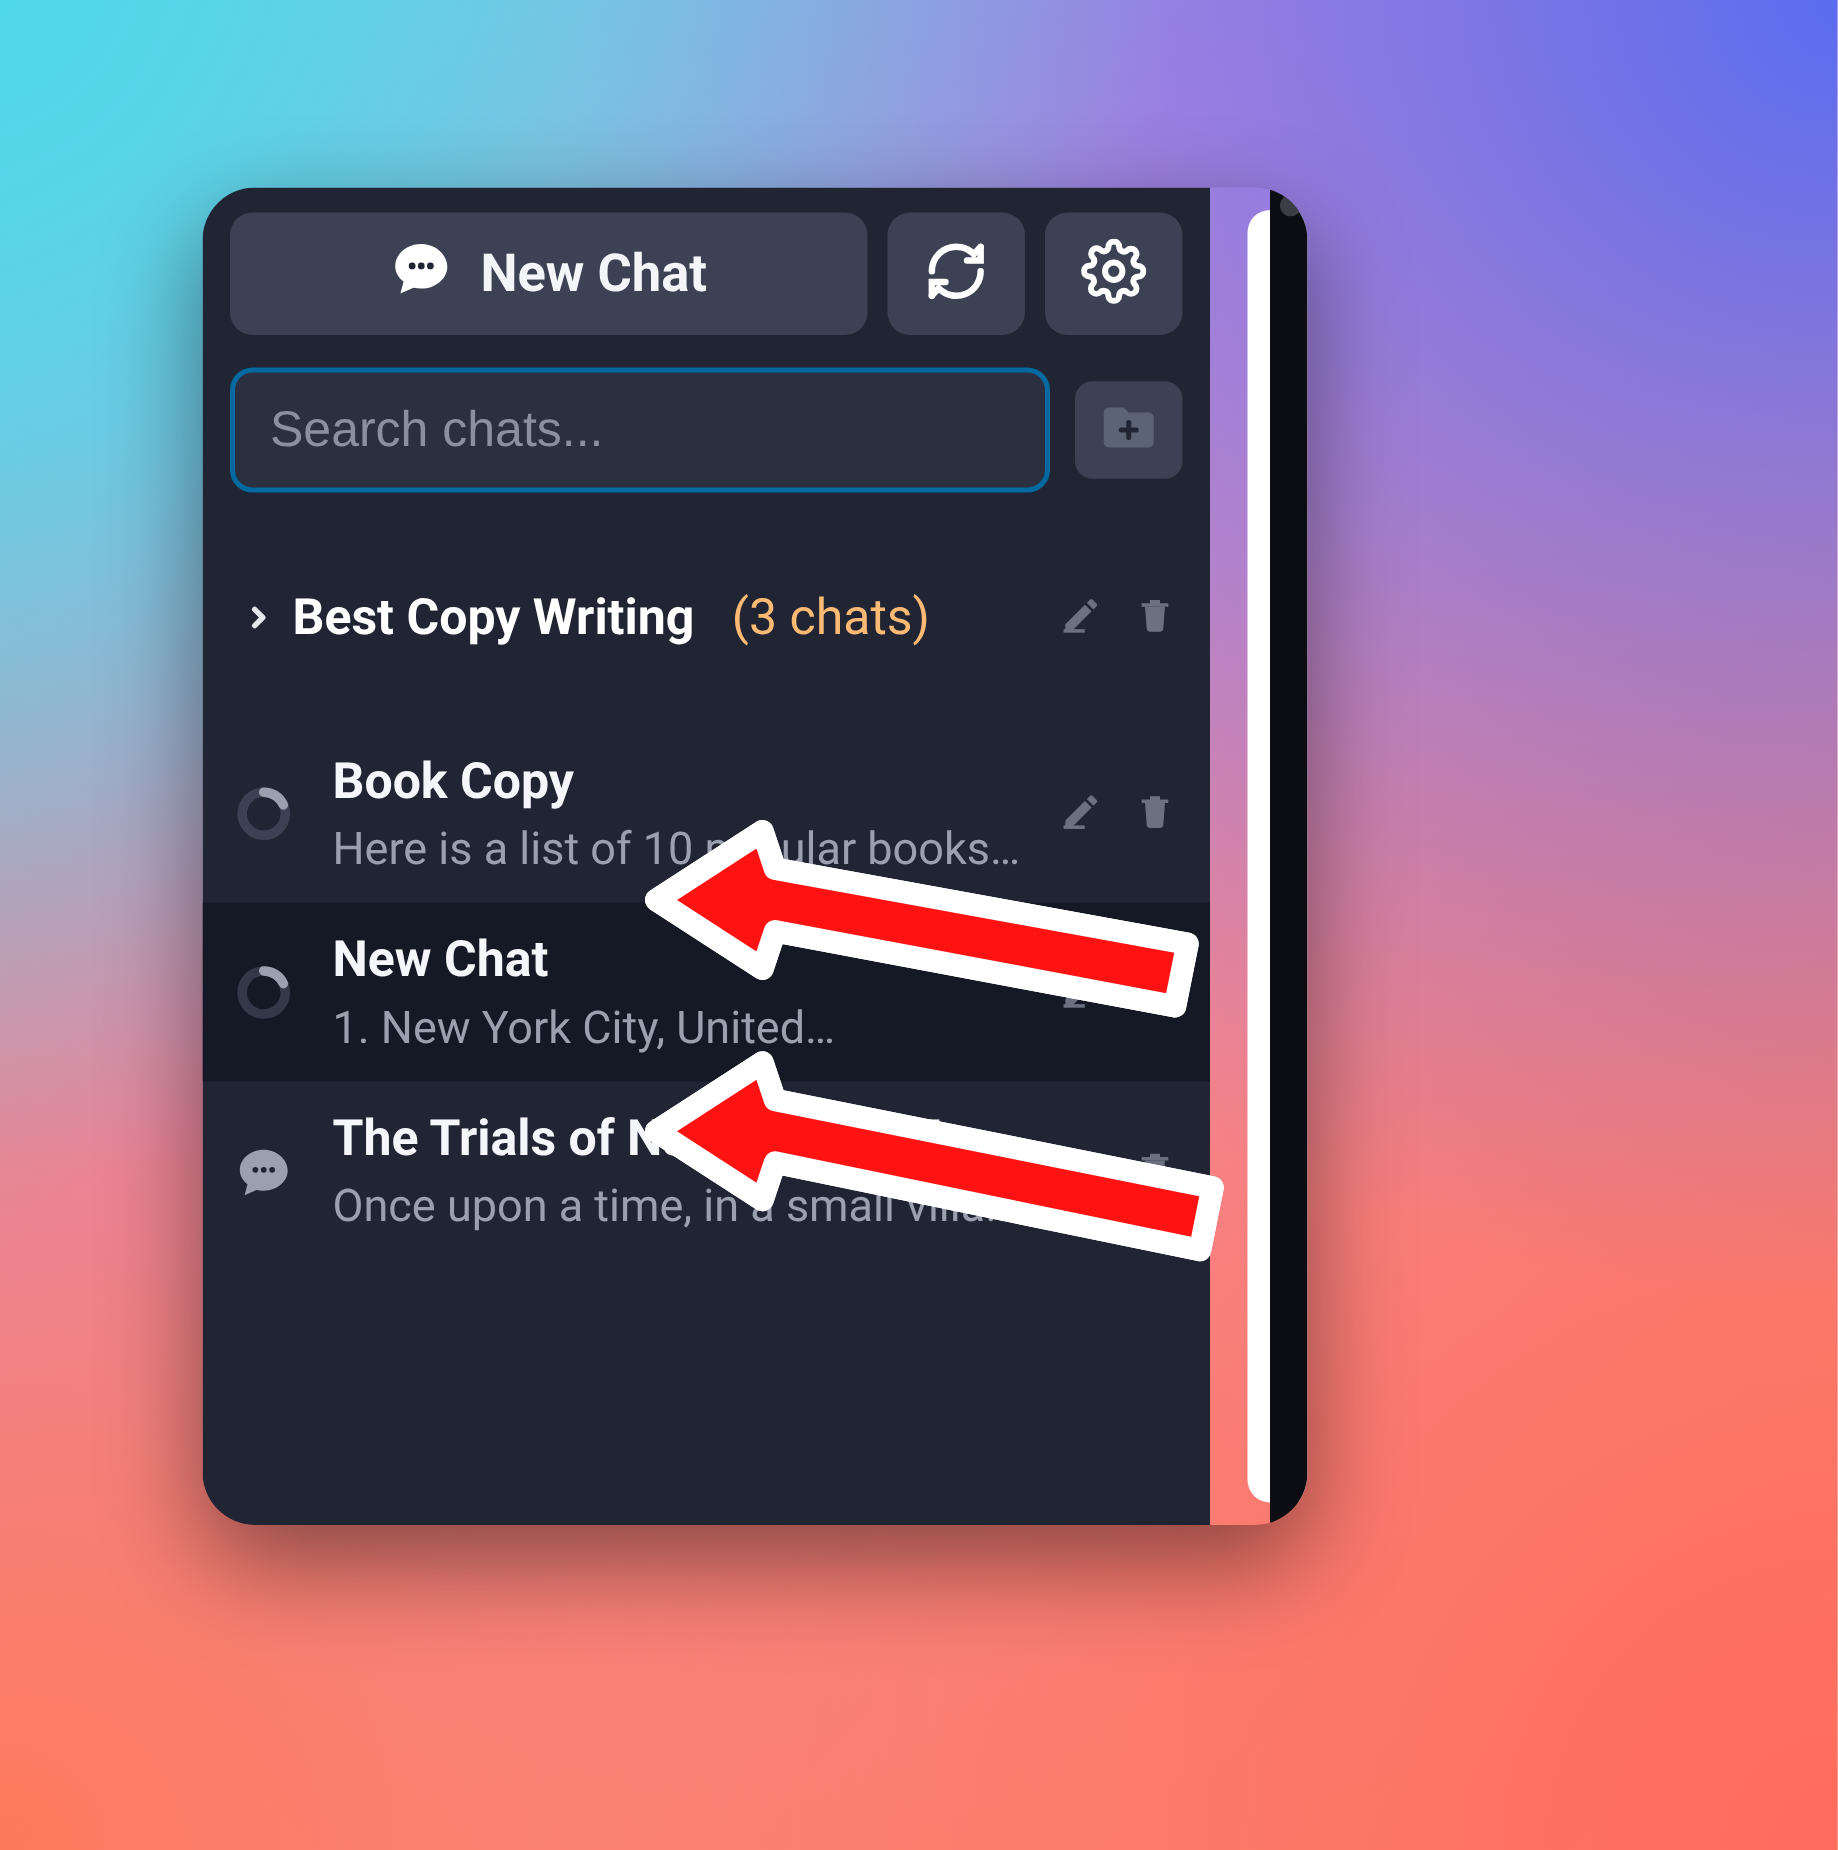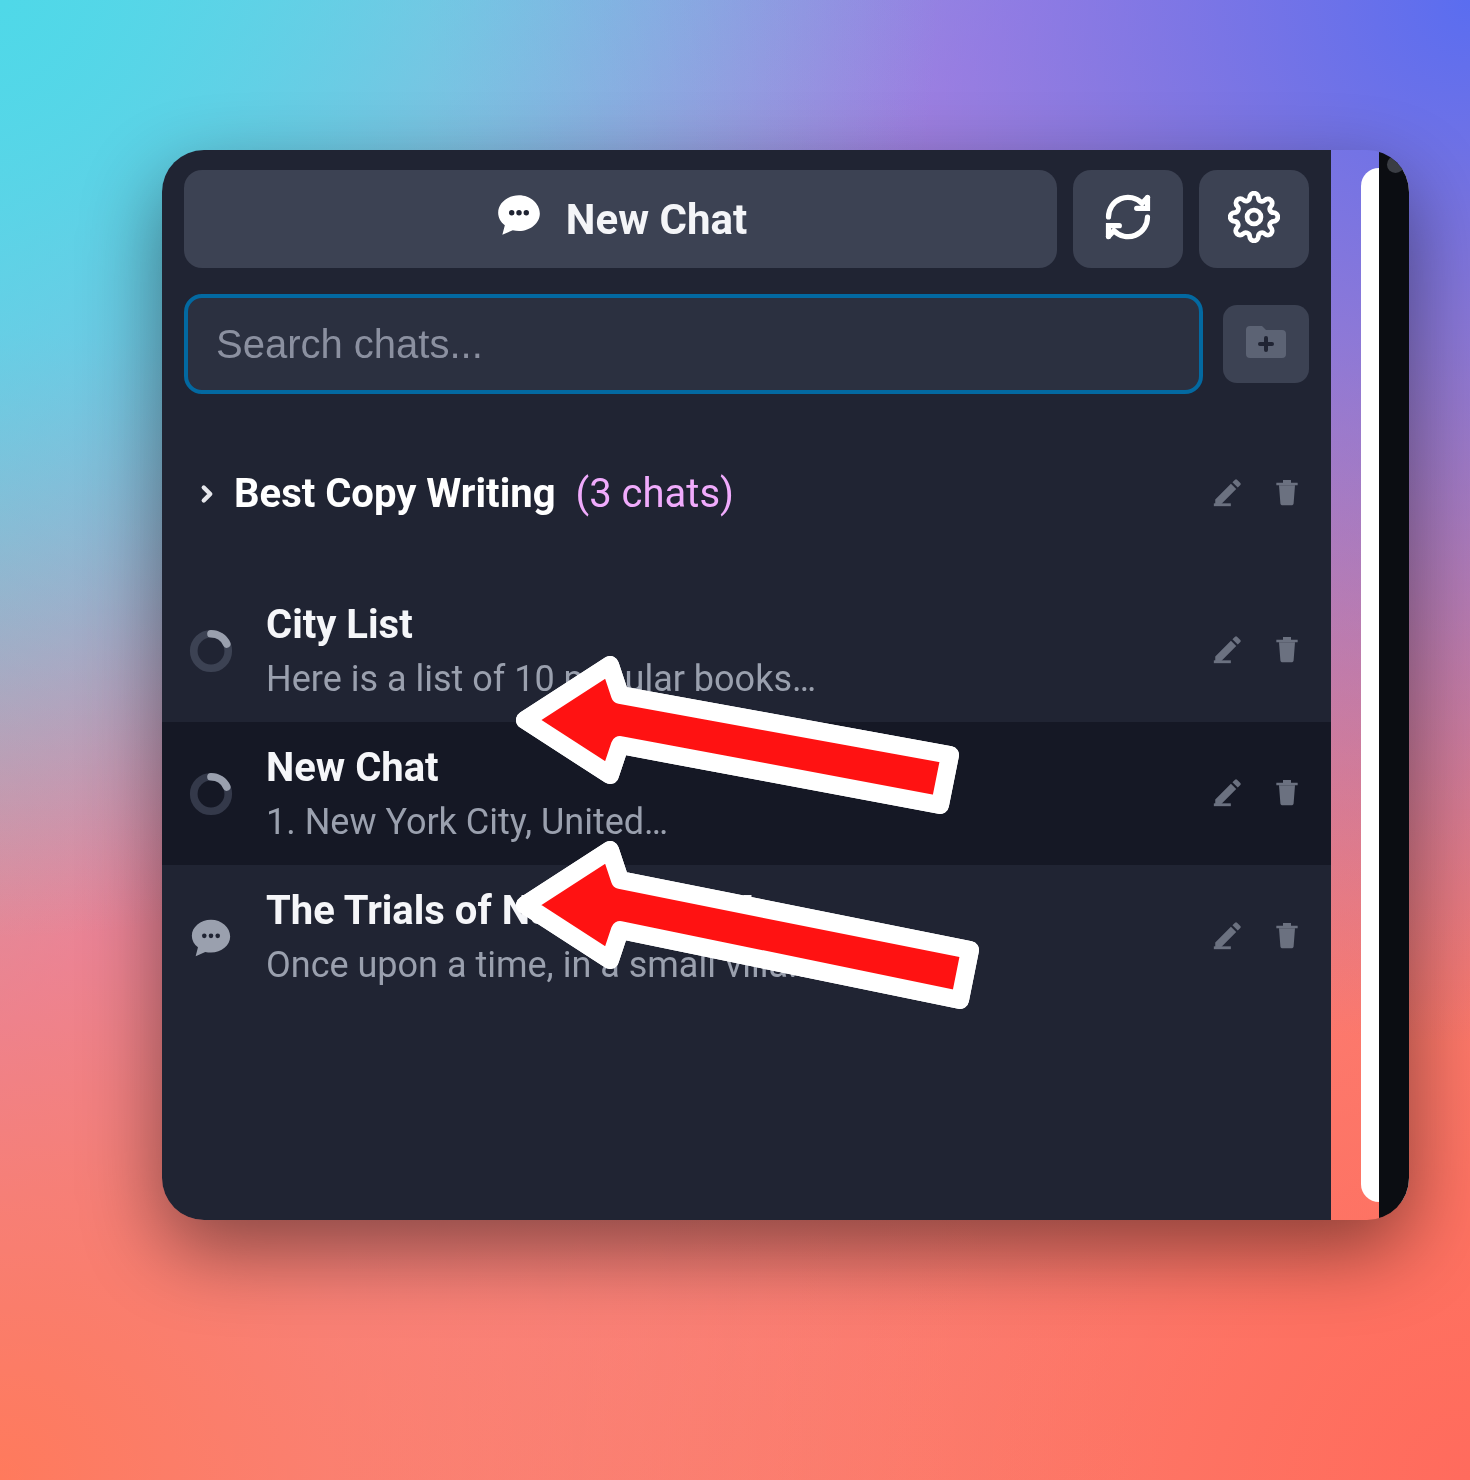--- a/index.html
+++ b/index.html
@@ -18,26 +18,25 @@
       radial-gradient(circle at 100% 0%, #5a6df0 0%, rgba(90,109,240,0) 50%),
       radial-gradient(circle at 0% 100%, #ff7a5c 0%, rgba(255,122,92,0) 55%),
       radial-gradient(circle at 100% 100%, #ff6b5d 0%, rgba(255,107,93,0) 55%),
       linear-gradient(135deg, #6fd3e6 0%, #d58ed3 35%, #f18ea1 60%, #ff8a65 100%);
   }
 
   .window {
     position: absolute;
     left: 162px;
     top: 150px;
-    width: 1236px;
+    width: 884px;
     height: 1070px;
     border-radius: 42px;
     overflow: hidden;
     box-shadow: 0 30px 80px rgba(0,0,0,0.45);
-    padding-left: 11px;
   }
   .scroll-area {
     position: absolute;
     right: 0;
     top: 0;
     bottom: 0;
     width: 30px;
     background: #0b0d12;
   }
   .scroll-knob {
@@ -135,22 +134,22 @@
     display: flex;
     justify-content: center;
   }
   .folder-title {
     font-size: 40px;
     font-weight: 700;
     color: #ffffff;
   }
   .folder-count {
     font-size: 40px;
-    color: #f0abfc;
-    margin-left: 10px;
+    color: #fdba74;
+    margin-left: 20px;
   }
   .row-actions {
     margin-left: auto;
     display: flex;
     gap: 26px;
     align-items: center;
   }
 
   .chat-row {
     display: flex;
@@ -278,21 +277,21 @@
       <div style="height:36px"></div>
 
       <div class="chat-row">
         <span class="lefticon">
           <svg width="46" height="46" viewBox="0 0 24 24">
               <circle cx="12" cy="12" r="9" fill="none" stroke="#3c4253" stroke-width="4"></circle>
               <path d="M12 3a9 9 0 0 1 8.2 5.3" fill="none" stroke="#9aa0ae" stroke-width="4" stroke-linecap="round"></path>
             </svg>
         </span>
         <div class="chat-text">
-          <div class="chat-title">City List</div>
+          <div class="chat-title">Book Copy</div>
           <div class="chat-preview">Here is a list of 10 popular books…</div>
         </div>
         <div class="row-actions">
           <span><svg width="34" height="34" viewBox="0 0 24 24" fill="#6b7180">
                 <path d="M3 17.25V21h3.75L17.81 9.94l-3.75-3.75L3 17.25zM20.71 7.04a1 1 0 0 0 0-1.41l-2.34-2.34a1 1 0 0 0-1.41 0l-1.83 1.83 3.75 3.75 1.83-1.83z"></path>
                 <rect x="2" y="20" width="12" height="2"></rect>
               </svg></span>
           <span><svg width="32" height="34" viewBox="0 0 24 24" fill="#6b7180">
                 <path d="M6 7h12l-1 13a2 2 0 0 1-2 2H9a2 2 0 0 1-2-2L6 7z"></path>
                 <path d="M4 5h16v2H4zM9 3h6v2H9z"></path>

